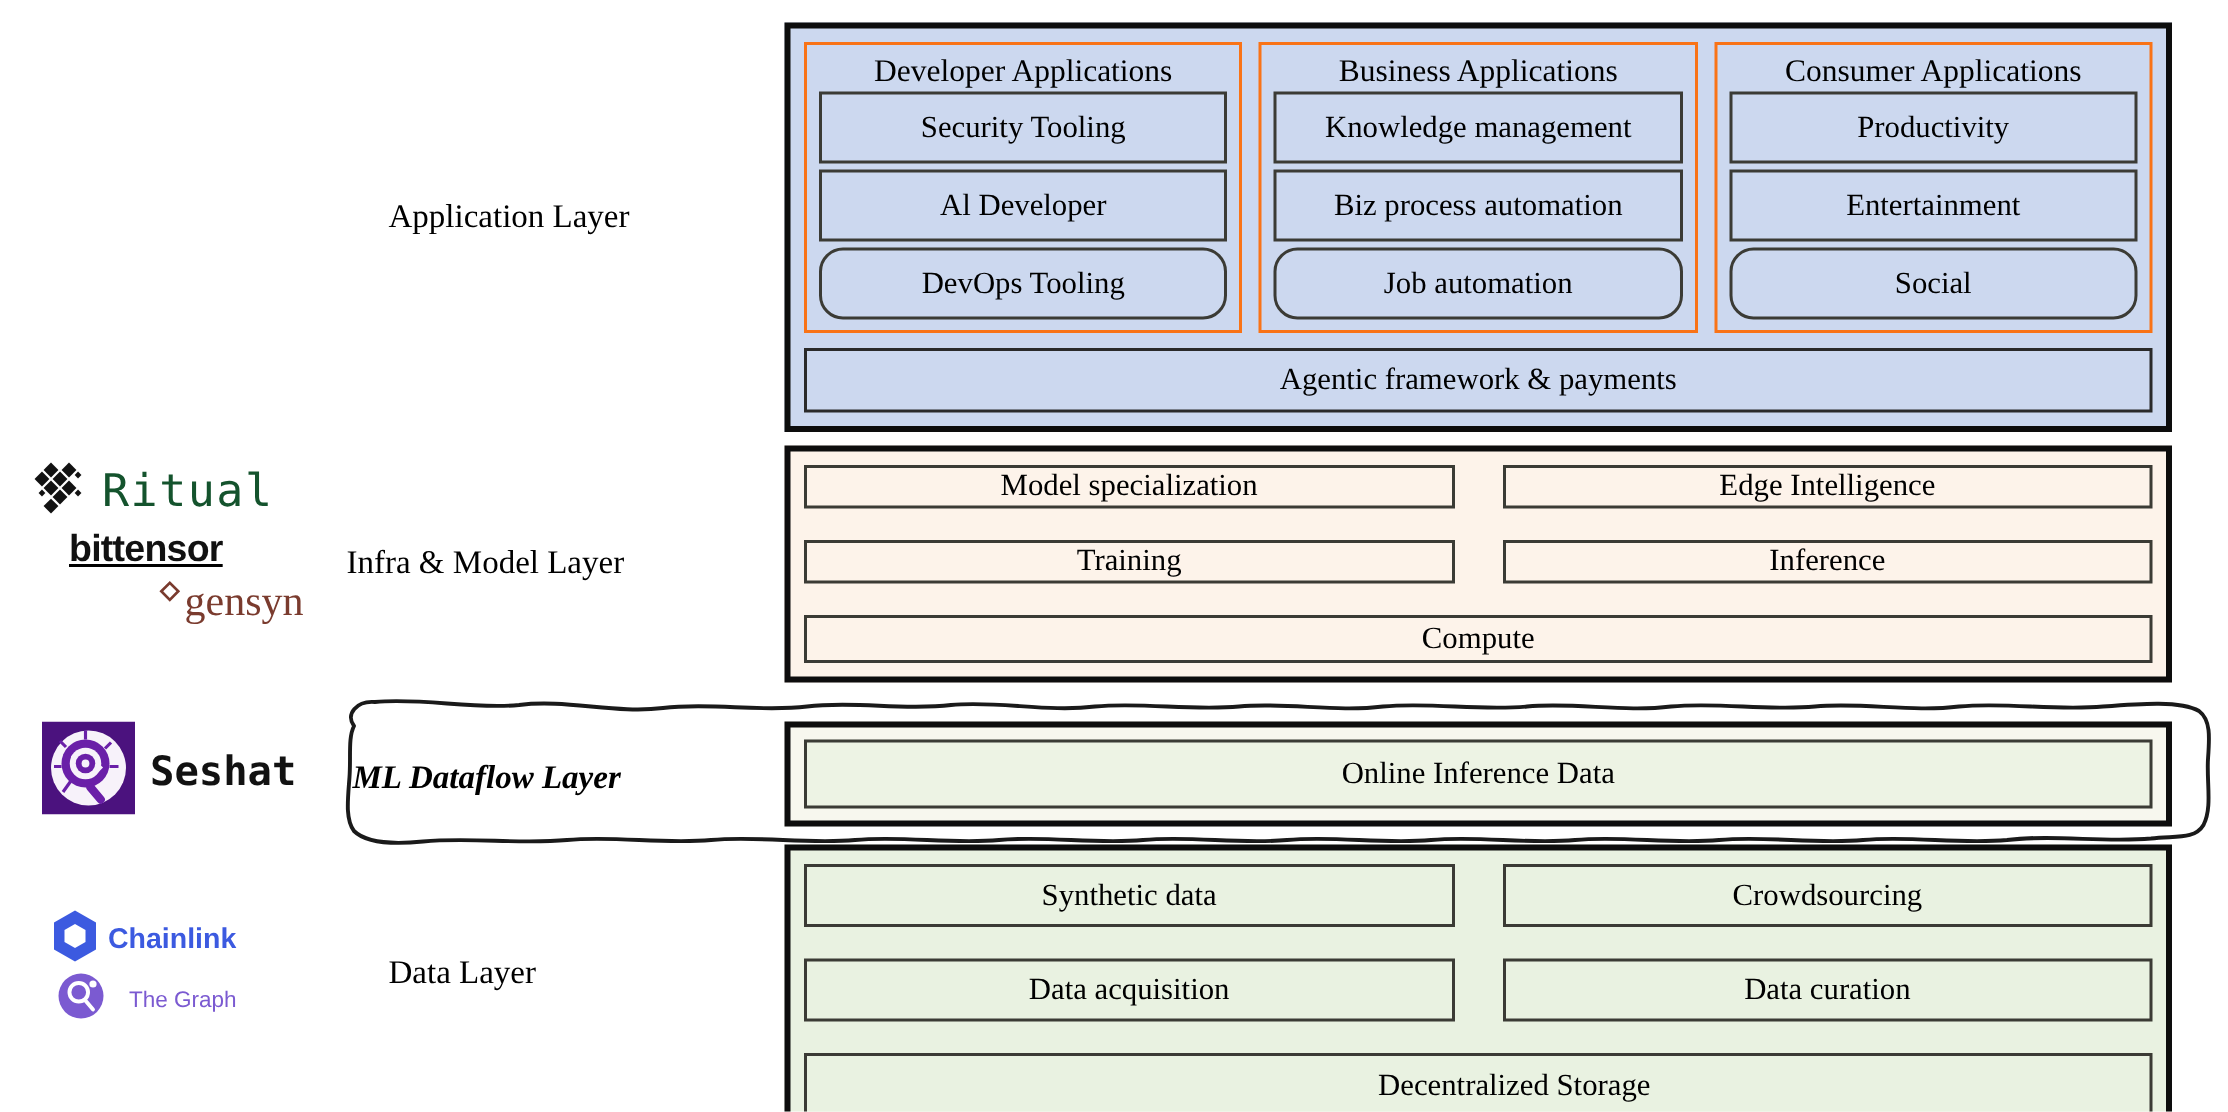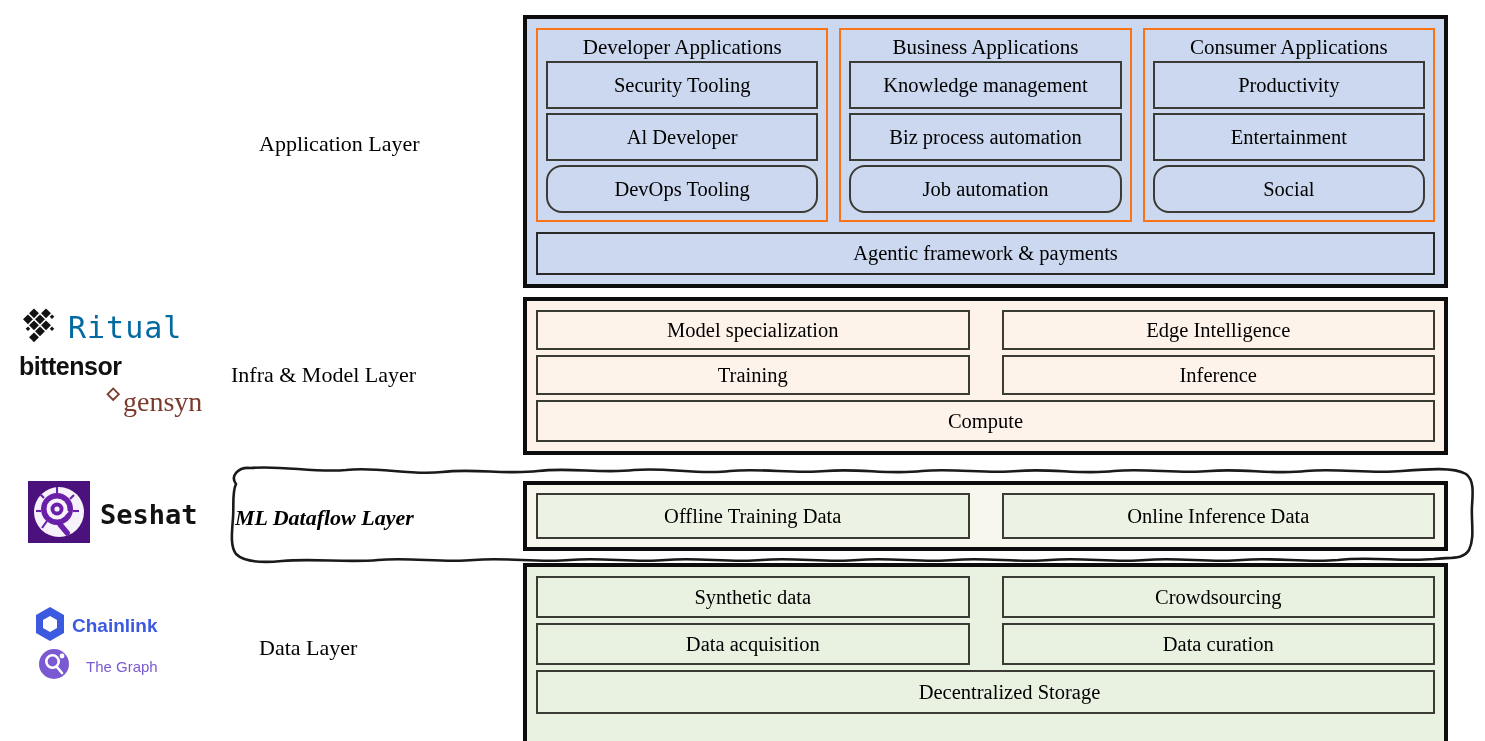--- a/index.html
+++ b/index.html
@@ -83,21 +83,21 @@
 
   
   #infra-layer {
     left: 523px; top: 297px; width: 925px; height: 158px;
     background: #fdf3ea;
   }
   .two-col-row {
     display: flex;
     gap: 32px;
     height: 42px;
-    margin-bottom: 5px;
+    margin-bottom: 21px;
   }
   .two-col-row .cell { flex: 1 1 0; }
   #infra-layer .cell { background: #fdf3ea; }
   #infra-layer .full-cell { height: 44px; }
 
   
   #ml-dataflow-layer {
     left: 523px; top: 481px; width: 925px; height: 70px;
     background: #f7f7ee;
     padding: 8px 9px;
@@ -139,25 +139,25 @@
     align-items: center;
     gap: 8px;
   }
   .logo-text { white-space: nowrap; }
 
   
   #logo-ritual { left: 20px; top: 305px; }
   #logo-ritual .logo-text {
     font-family: "DejaVu Sans Mono", monospace;
     font-size: 30px;
-    color: #0369a1;
+    color: #14532d;
     letter-spacing: 1px;
   }
   
-  #logo-bittensor { left: 19px; top: 352px; }
+  #logo-bittensor { left: 46px; top: 352px; text-decoration: underline; }
   #logo-bittensor .logo-text {
     font-family: "Liberation Sans", sans-serif;
     font-weight: bold;
     font-size: 25px;
     color: #111111;
     letter-spacing: -0.5px;
   }
   
   #logo-gensyn { left: 106px; top: 386px; gap: 1px; }
   #logo-gensyn .logo-text {
@@ -265,21 +265,20 @@
              C316,101 284,95 252,98
              C220,101 188,95 156,98
              C124,101 92,96 60,99
              C40,101 22,100 14,92
              C8,84 10,70 11,56
              C12,42 10,30 14,22 Z" fill="#ffffff" stroke="#1a1a1a" stroke-width="2.6" stroke-linejoin="round"></path>
   </svg>
 
   <div class="layer-panel" id="ml-dataflow-layer">
     <div class="two-col-row">
-      <div class="cell">Offline Training Data</div>
       <div class="cell">Online Inference Data</div>
     </div>
   </div>
 
   <div class="layer-panel" id="data-layer">
     <div class="two-col-row">
       <div class="cell">Synthetic data</div>
       <div class="cell">Crowdsourcing</div>
     </div>
     <div class="two-col-row">

